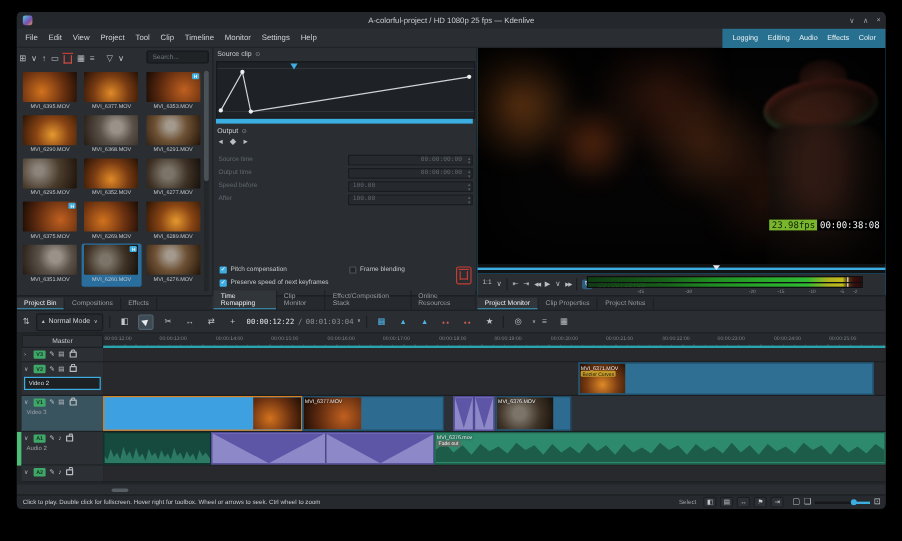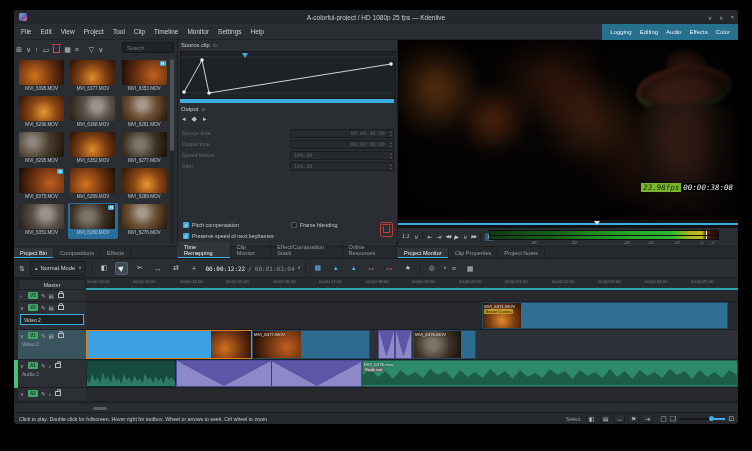--- a/index.html
+++ b/index.html
@@ -56,21 +56,21 @@
   .chkrow{position:absolute;display:flex;align-items:center;gap:3px;}
   .chk{width:6px;height:6px;border-radius:1px;box-sizing:border-box;}
   .chk.on{background:#3daee2;color:#fff;font-size:5px;line-height:6px;text-align:center;}
   .chk.off{background:#22262a;border:1px solid #4a5157;}
   .chklabel{font-size:5.4px;color:#c3c8cc;}
   #remap-trash{position:absolute;right:4px;top:182px;width:11px;height:13px;border:1px solid #c33c36;border-radius:2px;display:flex;align-items:center;justify-content:center;}
   .trash-glyph{width:5px;height:6px;border:1px solid #c33c36;border-top:none;position:relative;}
   .trash-glyph::before{content:"";position:absolute;left:-2px;top:-2px;width:9px;height:1px;background:#c33c36;}
 
   
-  #monitor{left:384px;top:30px;width:340px;height:206px;background:#0ea5e9;font-style:italic;}
+  #monitor{left:384px;top:30px;width:340px;height:206px;background:#0ea5e9;}
   #video{position:absolute;left:0;top:0;width:340px;height:180px;background:#060505;overflow:hidden;}
   .bokeh{position:absolute;filter:blur(7px);}
   #figure-hat{position:absolute;left:238px;top:26px;width:96px;height:46px;background:radial-gradient(ellipse at 50% 55%,#3a1d14 35%,#24130c 60%,#120a06);border-radius:50%;transform:rotate(-7deg);box-shadow:inset 0 -4px 6px #1d3320, inset 0 4px 6px #54201a;filter:blur(1px);}
   #figure-crown{position:absolute;left:268px;top:10px;width:40px;height:28px;background:radial-gradient(ellipse at 50% 60%,#46221a,#1a0d08);border-radius:50% 50% 40% 40%;filter:blur(1.5px);}
   #figure-body{position:absolute;left:242px;top:64px;width:98px;height:120px;background:radial-gradient(ellipse at 45% 30%,#301a14 20%,#17100c 55%,#090706);border-radius:18px 24px 0 0;filter:blur(2px);}
   #video-vignette{position:absolute;left:0;top:0;width:340px;height:180px;box-shadow:inset 0 0 46px 18px rgba(0,0,0,.82);}
   #overlay-tc{position:absolute;right:3px;top:143px;display:flex;font-family:"DejaVu Sans Mono",monospace;font-size:7.5px;}
   #overlay-fps{background:#7ab62c;color:#10230a;padding:0 2px;}
   #overlay-time{background:rgba(0,0,0,.85);color:#f2f4f5;padding:0 2px;}
   #seekbar{position:absolute;left:0;top:180px;width:340px;height:8px;background:#101214;}

